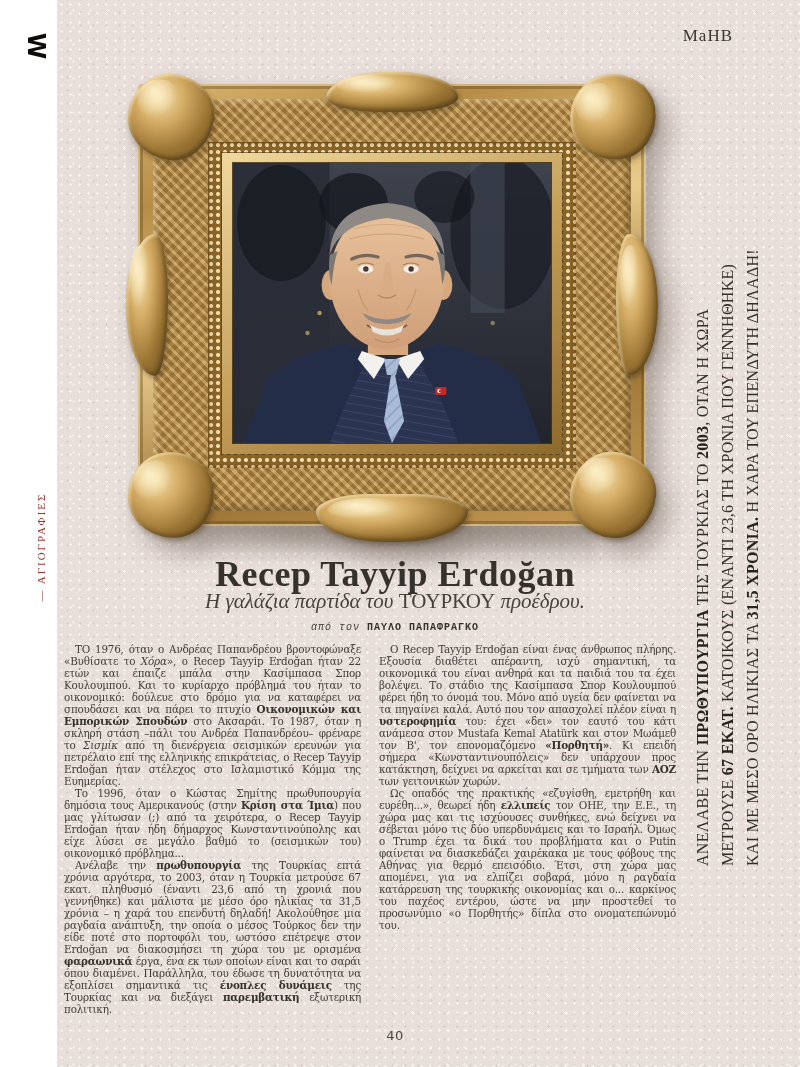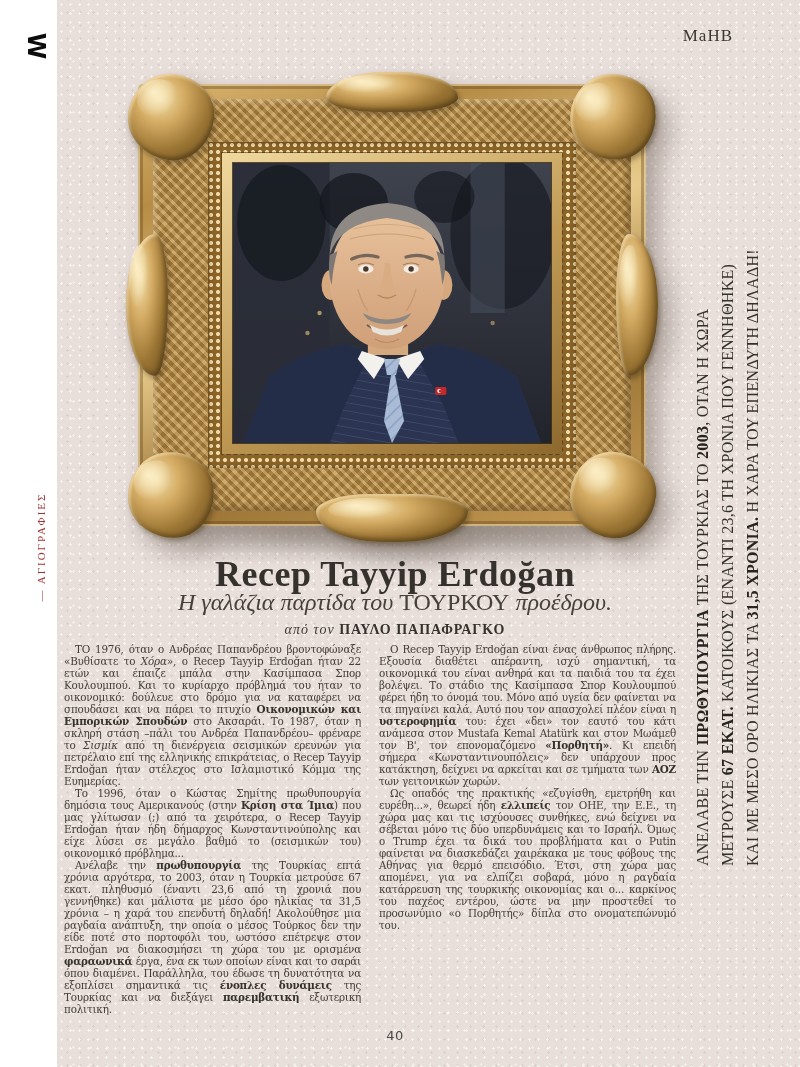--- a/index.html
+++ b/index.html
@@ -77,23 +77,23 @@
       radial-gradient(ellipse at 25% 45%, rgba(112,102,94,.32), transparent 55%),
       radial-gradient(ellipse at 60% 35%, rgba(112,102,94,.28), transparent 55%),
       radial-gradient(ellipse at 85% 55%, rgba(112,102,94,.25), transparent 60%);
     filter:blur(5px);}
 
   
   .article-title{position:absolute;left:57px;top:532px;width:676px;text-align:center;
     font-family:"Liberation Serif",serif;font-size:36px;line-height:1.05;color:#35322d;
     letter-spacing:0.5px;}
   .article-subtitle{position:absolute;left:57px;top:589px;width:676px;text-align:center;
-    font-family:"Liberation Serif",serif;font-size:24px;color:#46423b;}
+    font-family:"Liberation Serif",serif;font-size:21px;color:#46423b;}
   .byline{position:absolute;left:57px;top:622px;width:676px;text-align:center;
-    font-family:Liberation Serif, serif;font-size:14px;color:#3d3a34;letter-spacing:1px;}
+    font-family:Liberation Mono, monospace;font-size:10px;color:#3d3a34;letter-spacing:1px;}
 
   
   #body-columns{position:absolute;left:64px;top:643px;width:612px;height:388px;
     column-count:2;column-gap:18px;column-fill:auto;overflow:hidden;
     font-family:"DejaVu Serif",serif;font-size:10.4px;line-height:12px;
     letter-spacing:-0.2px;text-align:justify;color:#413d38;}
   .para{margin:0;}
   .para.ind{text-indent:11px;}
   .run.rb{font-weight:bold;color:#35312c;}
   .run.ri{font-style:italic;}

